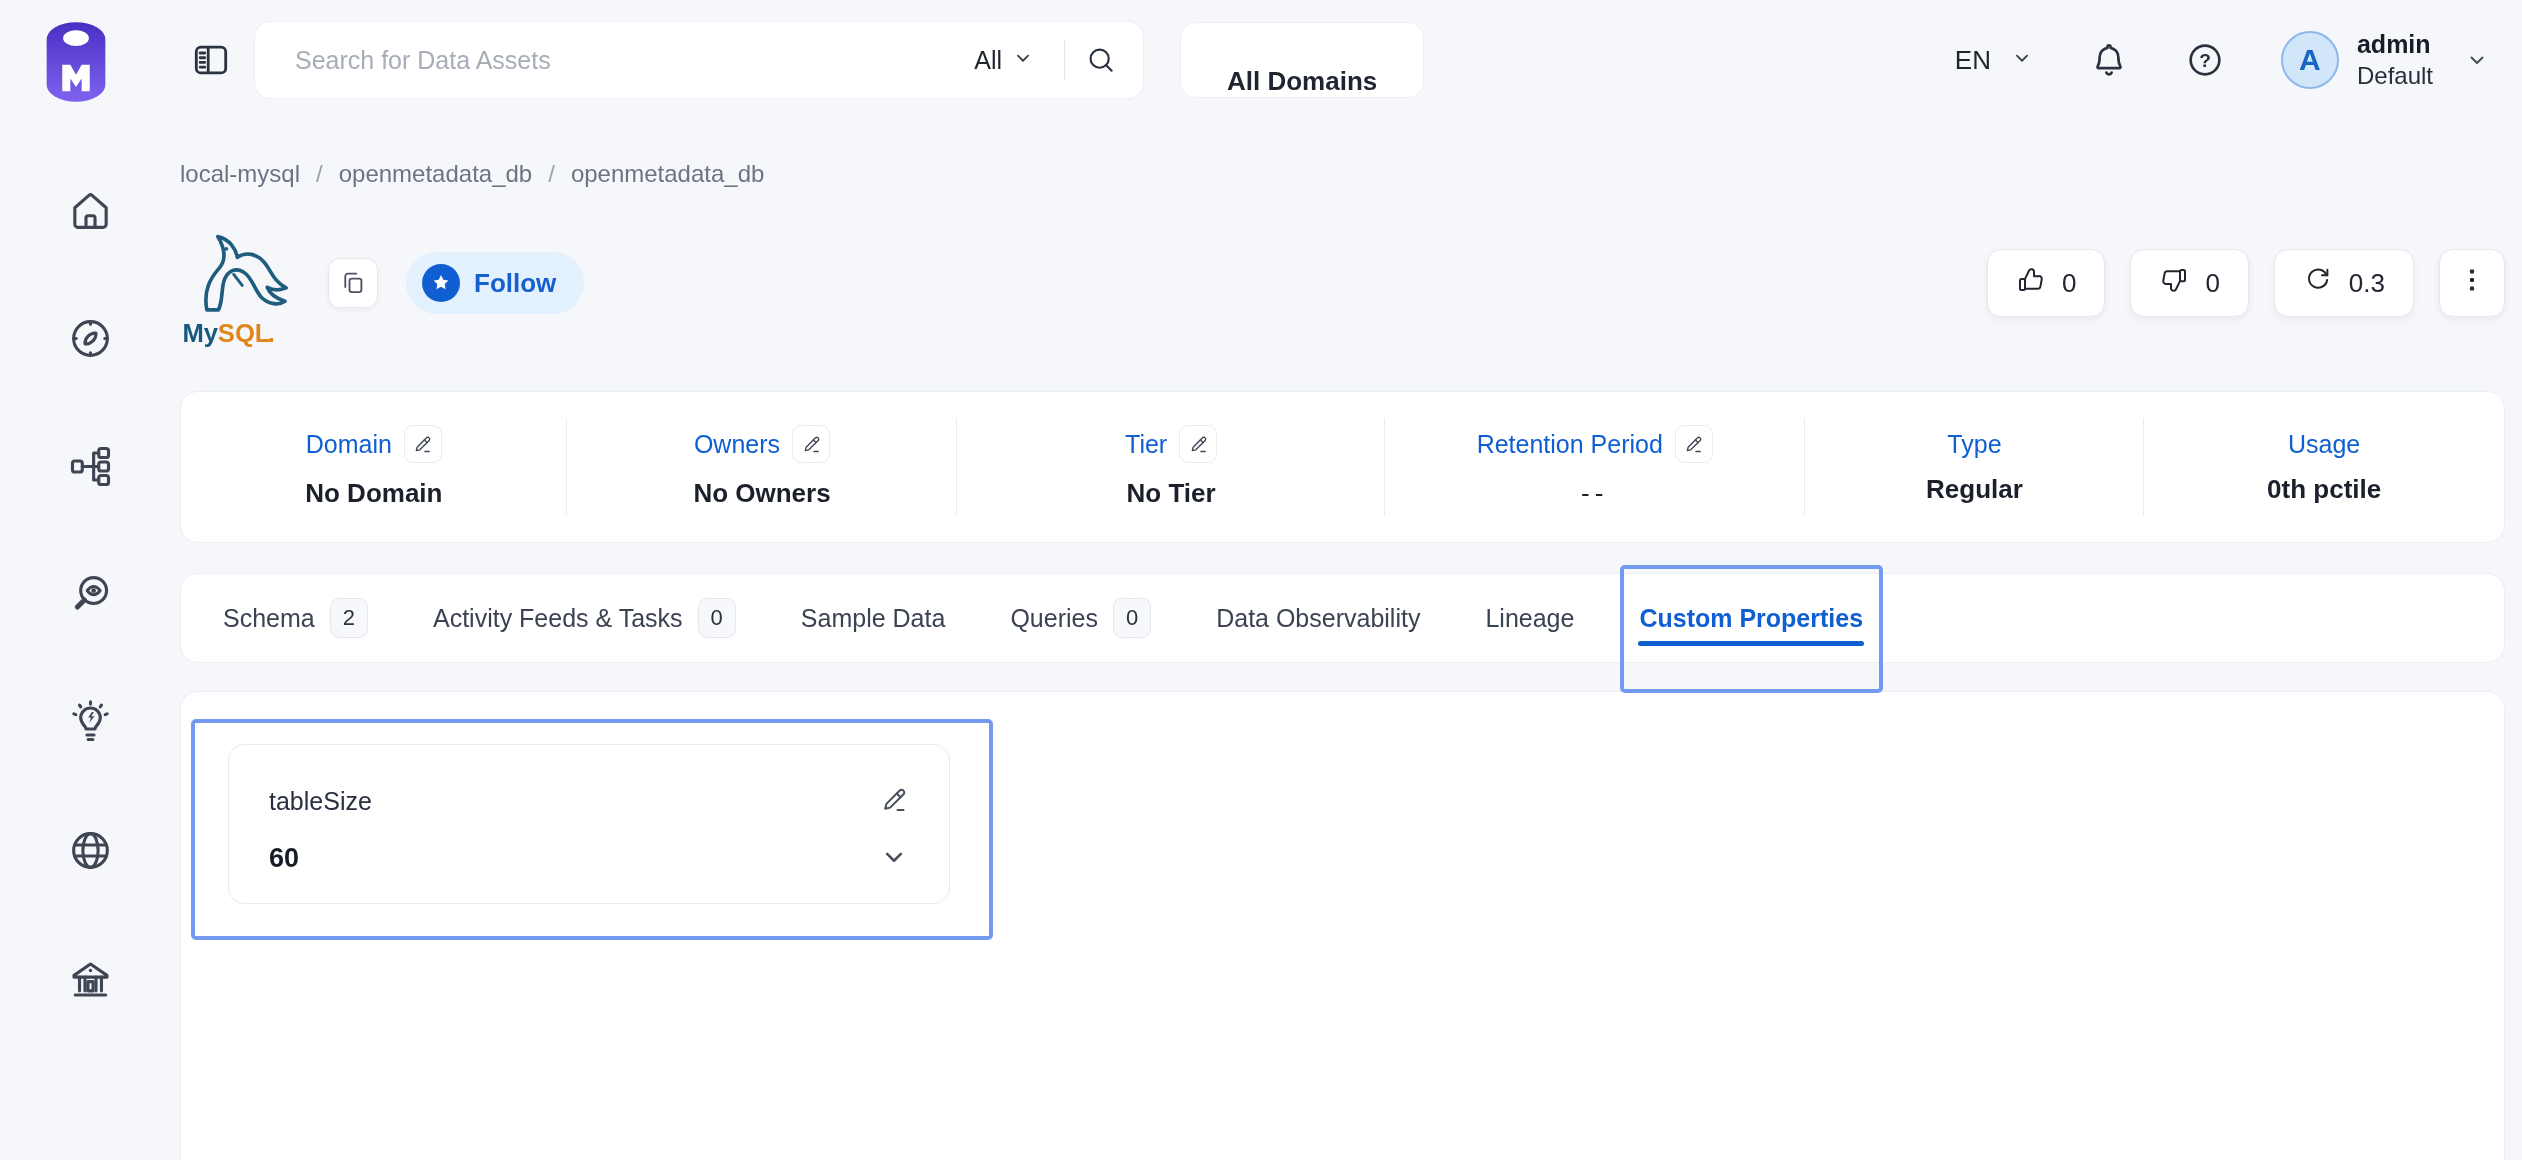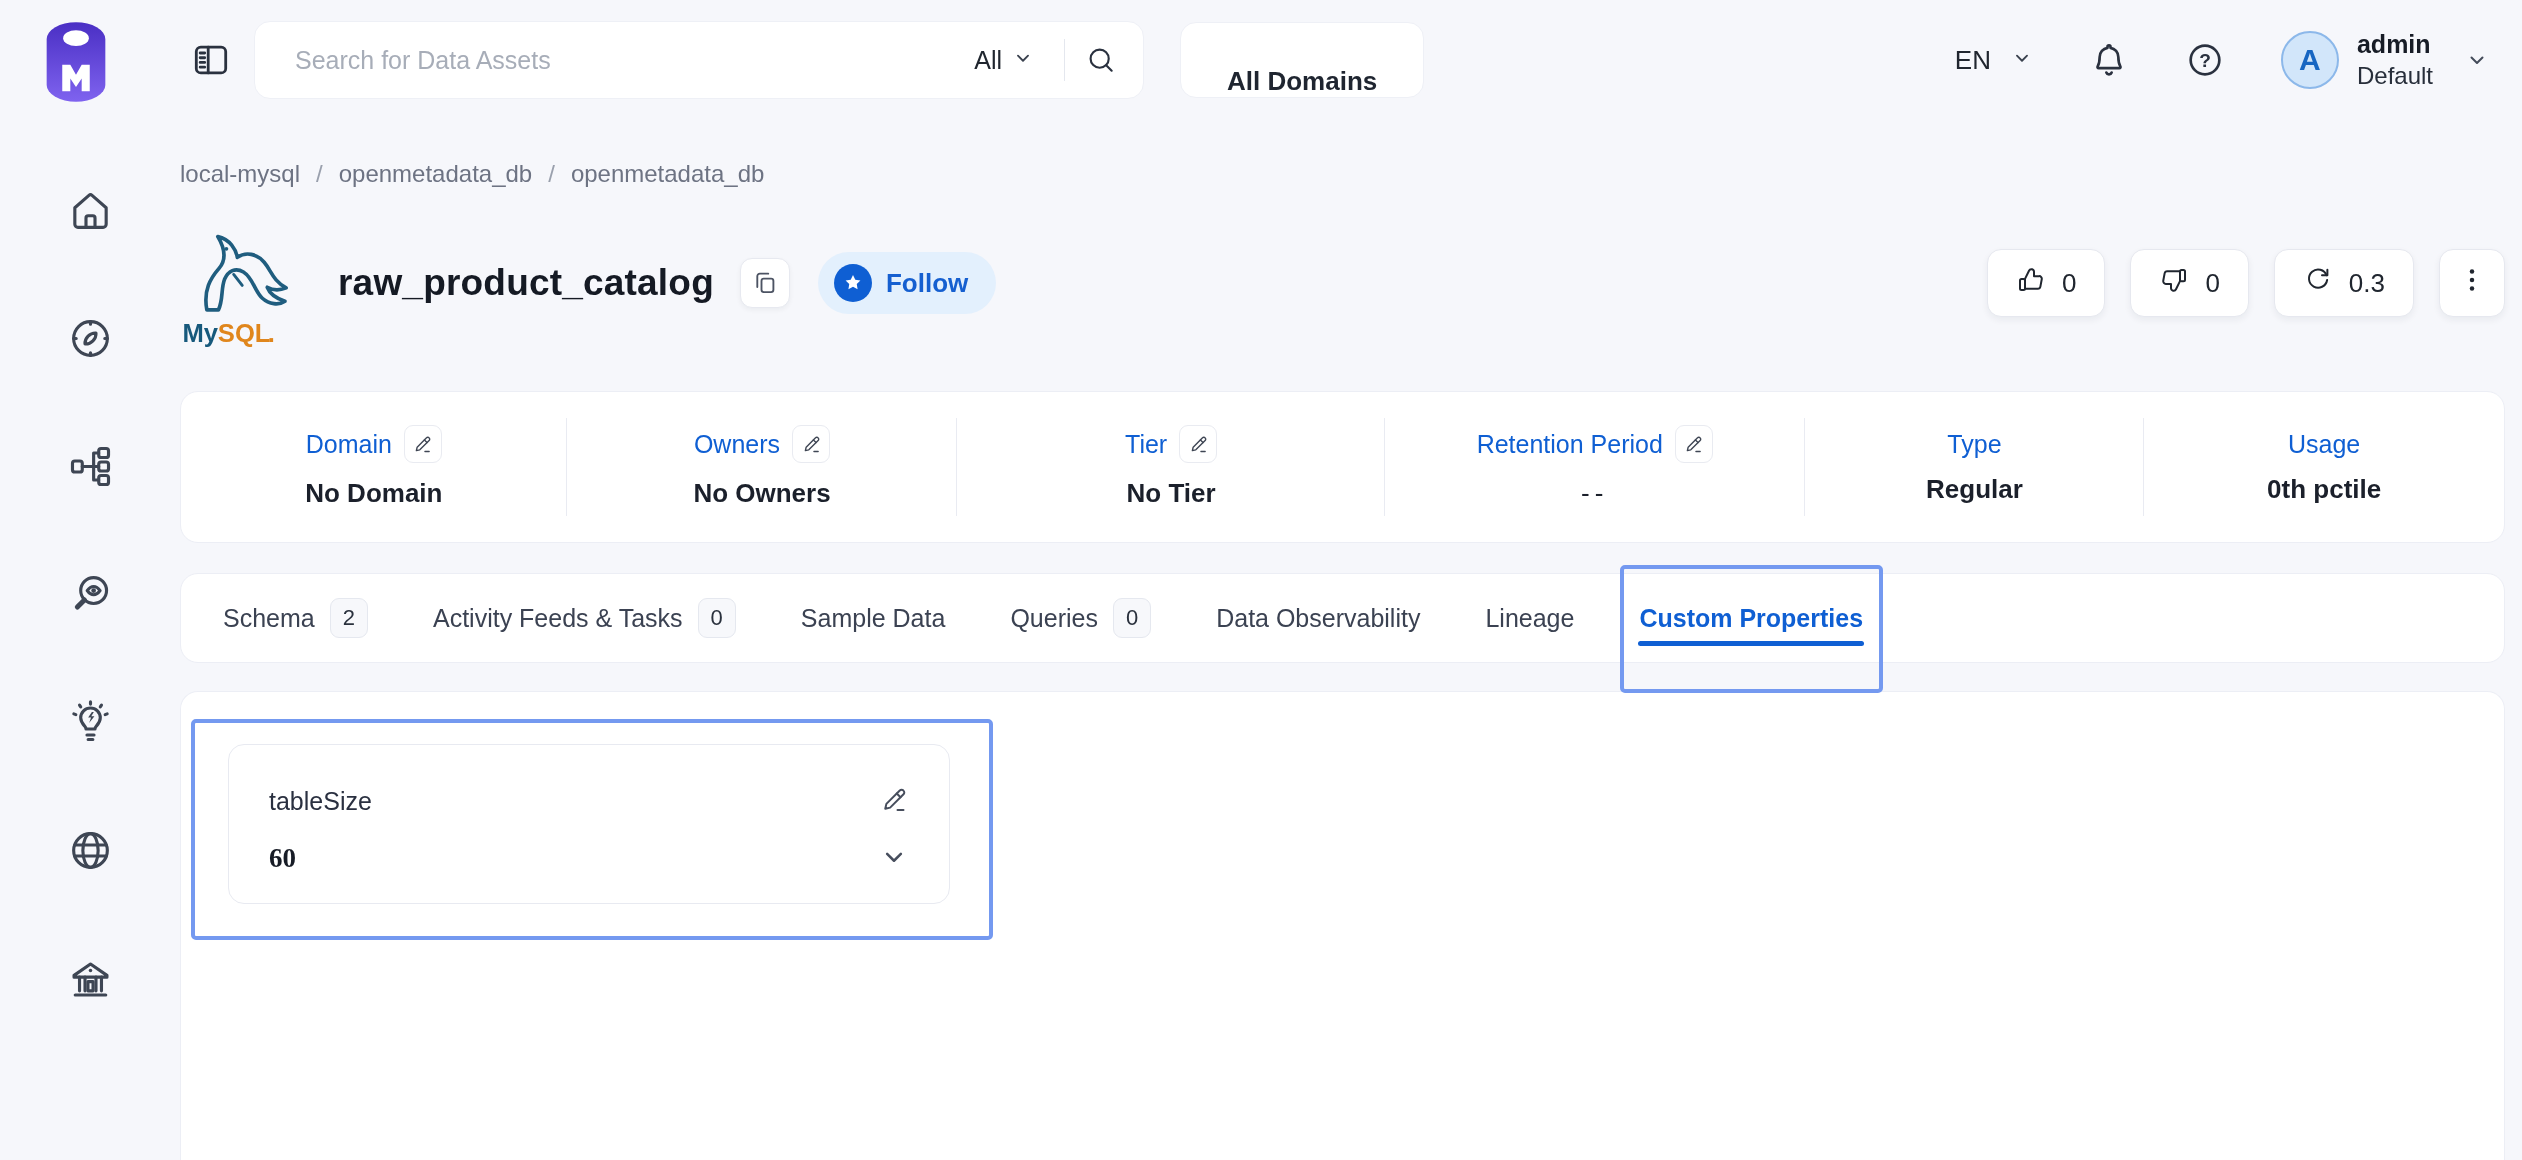--- a/index.html
+++ b/index.html
@@ -111,21 +111,21 @@
   .main-panel { margin-top:28px; flex:1 1 auto; border-bottom:none; border-bottom-left-radius:0;
                 border-bottom-right-radius:0; padding:52px 47px; }
   .prop-card-wrap { position:relative; width:722px; }
   .prop-card-wrap .ring { top:-25px; left:-37px; right:-43px; bottom:-36px; }
   .prop-card { width:722px; height:160px; background:#fff; border:1px solid #e8eaf1; border-radius:16px;
                padding:40px 40px 0 40px; }
   .prop-row { display:flex; align-items:center; justify-content:space-between; }
   .prop-name { font-size:25px; color:#2a3040; }
   .prop-card .edit-ico { background:none; border:none; color:#474e5d; cursor:pointer; }
   .prop-card .edit-ico svg { width:30px; height:30px; }
-  .prop-value-row { margin-top:24px;font-family:Liberation Serif, serif; }
+  .prop-value-row { margin-top:24px; }
   .prop-value { font-size:27px; font-weight:600; color:#171c26; }
   .prop-expand { background:none; border:none; color:#474e5d; cursor:pointer; }
   .prop-expand svg { width:30px; height:30px; }
 </style>
 </head>
 <body>
 
 <div class="app">
 
   <aside class="sidebar">
@@ -280,21 +280,20 @@
 
     <div class="title-row">
       <svg class="mysql-logo" viewBox="0 0 100 108">
         <path d="M22 76 C19 60 25 50 32 42 C38 35 37 26 31 16 C41 18 46 27 47 33 C54 28 63 30 69 37 C75 44 76 52 87 58 C81 60.5 76 60 71.5 57.5 C74 64 80 67 86 69 C81 72.5 73 71.5 67.5 66.5 C61 60.5 60 50 52 45 C45.5 41 39.5 44 36.5 51 C33.5 58.5 35.5 68 31.5 76 Z" fill="none" stroke="#1f5d7f" stroke-width="3" stroke-linejoin="round" stroke-linecap="round"></path>
         <path d="M44 47 l7 9" fill="none" stroke="#1f5d7f" stroke-width="2.4" stroke-linecap="round"></path>
         <circle cx="38" cy="26" r="1.6" fill="#1f5d7f"></circle>
         <text x="2" y="102" font-family="Liberation Sans, sans-serif" font-size="21" font-weight="600" fill="#17597c">My</text>
         <text x="31" y="102" font-family="Liberation Sans, sans-serif" font-size="21" font-weight="700" fill="#e0861c">SQL</text>
         <text x="72" y="102" font-family="Liberation Sans, sans-serif" font-size="21" font-weight="700" fill="#e0861c">.</text>
       </svg>
-      <h1 class="entity-title">raw_product_catalog</h1>
       <button class="icon-btn copy-btn">
           <svg viewBox="0 0 24 24" fill="none" stroke="currentColor" stroke-width="1.6" stroke-linecap="round" stroke-linejoin="round">
             <rect x="9" y="8.2" width="10.2" height="11.6" rx="2"></rect>
             <path d="M5.4 15.4V6.2A2.2 2.2 0 0 1 7.6 4h7.2"></path>
           </svg>
         </button>
       <button class="follow-btn">
         <span class="follow-star">
             <svg viewBox="0 0 24 24">
               <path d="M12 3.4l2.5 5.1 5.6.8-4 3.9.9 5.6L12 16.2l-5 2.6.9-5.6-4-3.9 5.6-.8z" fill="currentColor"></path>

